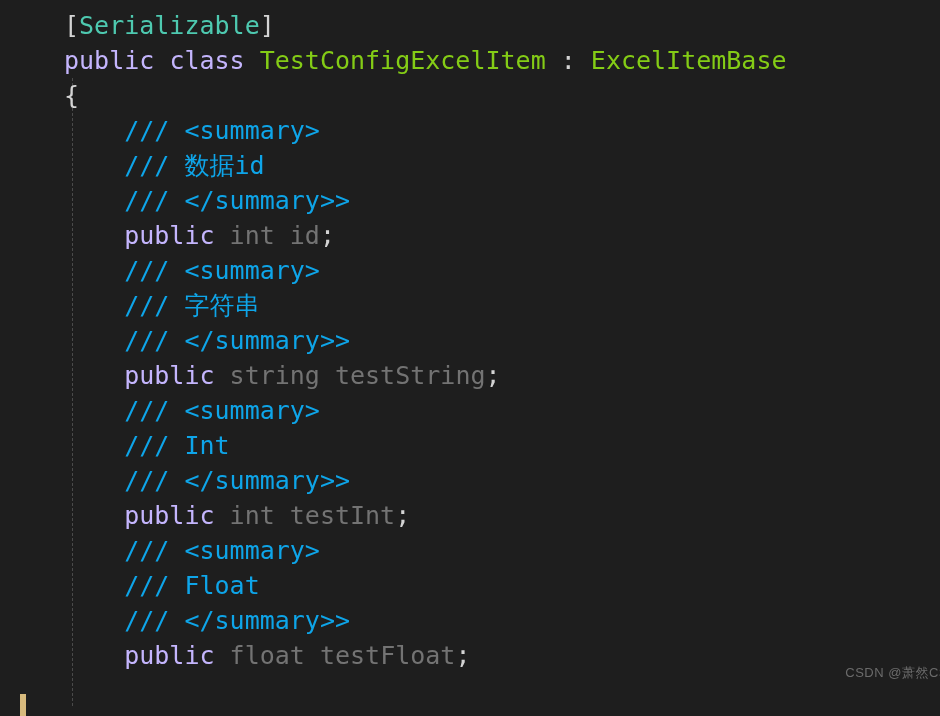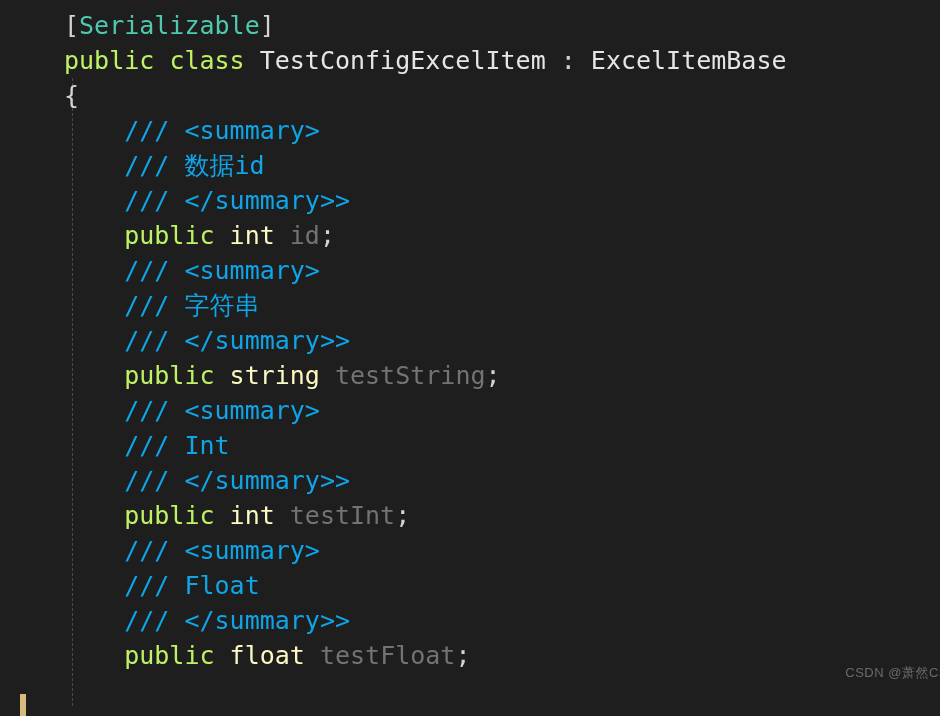--- a/index.html
+++ b/index.html
@@ -52,23 +52,23 @@
     right: 12px;
     bottom: 6px;
     font-size: 13px;
     font-family: sans-serif;
     color: #6b6b6b;
     letter-spacing: 0.5px;
   }
   
   .tok-punc   { color: #d4d4d4; }
   .tok-attr   { color: #4ec9b0; }
-  .tok-kw     { color: #bef264; }
-  .tok-type   { color: #e5e5e5; }
-  .tok-basety { color: #fef9c3; }
+  .tok-kw     { color: #c4b5fd; }
+  .tok-type   { color: #84cc16; }
+  .tok-basety { color: #737373; }
   .tok-ident  { color: #737373; }
   .tok-comm   { color: #0ea5e9; }
 </style>
 </head>
 <body>
 
 <div class="editor">
   <div class="indent-guide"></div>
   <div class="modified-bar"></div>
   <div class="code" id="code"><span class="line"><span class="tok-punc">[</span><span class="tok-attr">Serializable</span><span class="tok-punc">]</span></span><span class="line"><span class="tok-kw">public</span><span class="tok-punc"> </span><span class="tok-kw">class</span><span class="tok-punc"> </span><span class="tok-type">TestConfigExcelItem</span><span class="tok-punc"> : </span><span class="tok-type">ExcelItemBase</span></span><span class="line"><span class="tok-punc">{</span></span><span class="line"><span class="tok-punc">    </span><span class="tok-comm">/// &lt;summary&gt;</span></span><span class="line"><span class="tok-punc">    </span><span class="tok-comm">/// 数据id</span></span><span class="line"><span class="tok-punc">    </span><span class="tok-comm">/// &lt;/summary&gt;&gt;</span></span><span class="line"><span class="tok-punc">    </span><span class="tok-kw">public</span><span class="tok-punc"> </span><span class="tok-basety">int</span><span class="tok-punc"> </span><span class="tok-ident">id</span><span class="tok-punc">;</span></span><span class="line"><span class="tok-punc">    </span><span class="tok-comm">/// &lt;summary&gt;</span></span><span class="line"><span class="tok-punc">    </span><span class="tok-comm">/// 字符串</span></span><span class="line"><span class="tok-punc">    </span><span class="tok-comm">/// &lt;/summary&gt;&gt;</span></span><span class="line"><span class="tok-punc">    </span><span class="tok-kw">public</span><span class="tok-punc"> </span><span class="tok-basety">string</span><span class="tok-punc"> </span><span class="tok-ident">testString</span><span class="tok-punc">;</span></span><span class="line"><span class="tok-punc">    </span><span class="tok-comm">/// &lt;summary&gt;</span></span><span class="line"><span class="tok-punc">    </span><span class="tok-comm">/// Int</span></span><span class="line"><span class="tok-punc">    </span><span class="tok-comm">/// &lt;/summary&gt;&gt;</span></span><span class="line"><span class="tok-punc">    </span><span class="tok-kw">public</span><span class="tok-punc"> </span><span class="tok-basety">int</span><span class="tok-punc"> </span><span class="tok-ident">testInt</span><span class="tok-punc">;</span></span><span class="line"><span class="tok-punc">    </span><span class="tok-comm">/// &lt;summary&gt;</span></span><span class="line"><span class="tok-punc">    </span><span class="tok-comm">/// Float</span></span><span class="line"><span class="tok-punc">    </span><span class="tok-comm">/// &lt;/summary&gt;&gt;</span></span><span class="line"><span class="tok-punc">    </span><span class="tok-kw">public</span><span class="tok-punc"> </span><span class="tok-basety">float</span><span class="tok-punc"> </span><span class="tok-ident">testFloat</span><span class="tok-punc">;</span></span></div>

